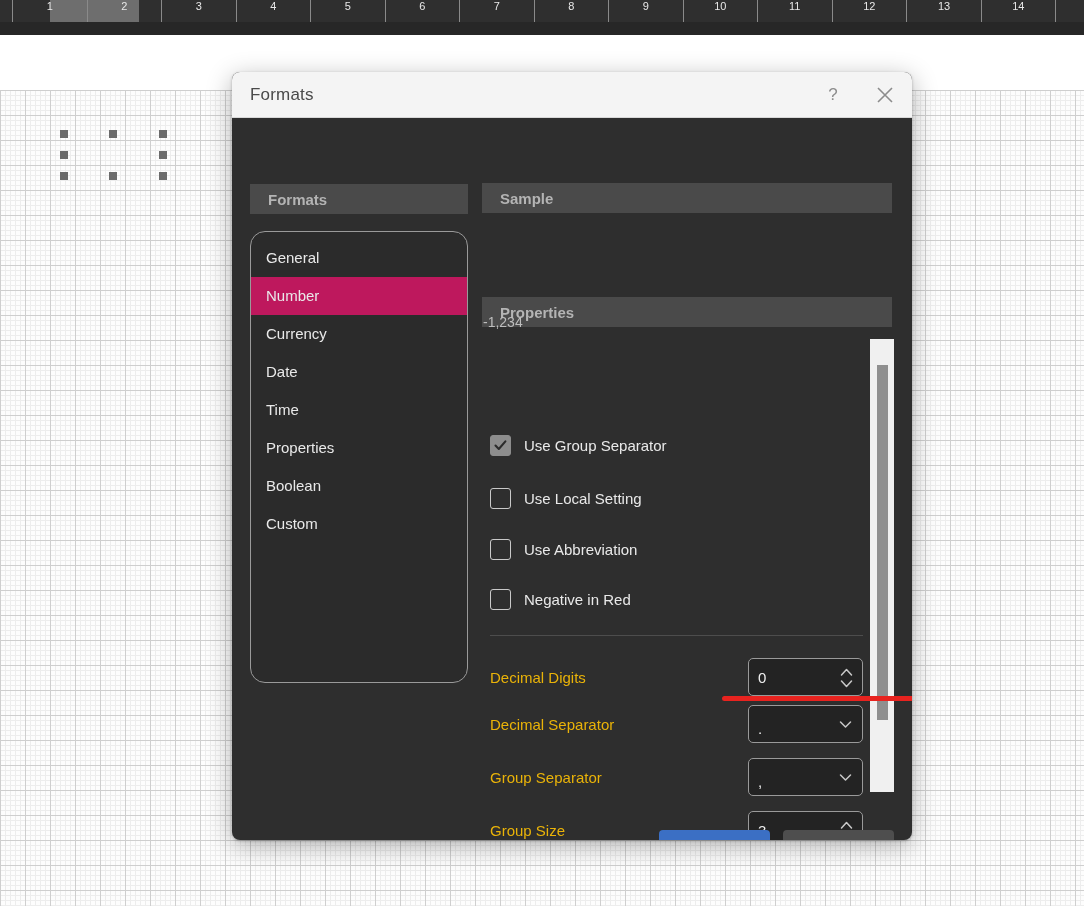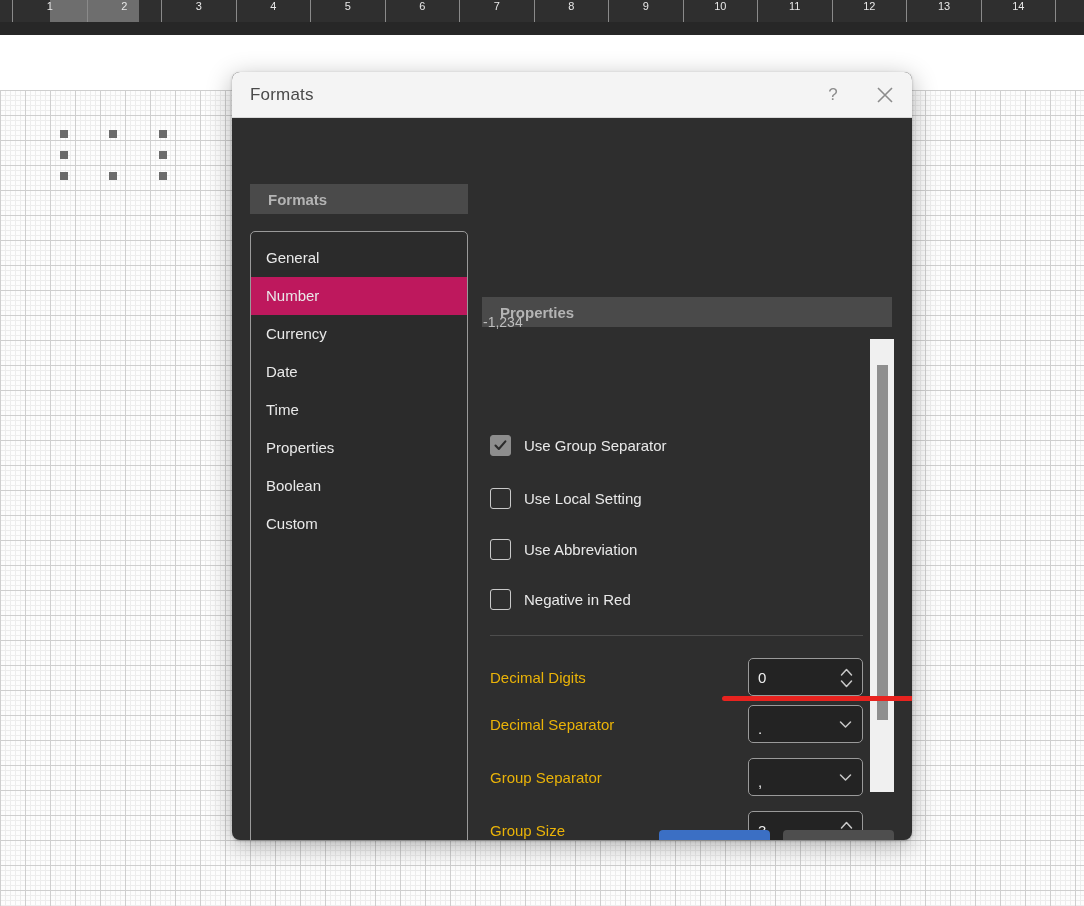--- a/index.html
+++ b/index.html
@@ -100,24 +100,24 @@
   }
   .panel-head span {
     margin-left: 18px; font-size: 15px; font-weight: bold; color: #b4b4b4;
   }
   #formats-head { left: 18px; top: 66px; width: 218px; }
   #sample-head  { left: 250px; top: 65px; width: 410px; }
   #props-head   { left: 250px; top: 179px; width: 410px; }
 
   
   .formats-list {
-    position: absolute; left: 18px; top: 113px; width: 218px; height: 630px;
+    position: absolute; left: 18px; top: 113px; width: 218px; height: 452px;
     background: #2b2b2b;
     border: 1px solid #9a9a9a;
-    border-radius: 5px;
+    border-radius: 15px;
     overflow: hidden;
     padding-top: 7px;
   }
   .fmt-item {
     height: 38px; line-height: 38px;
     padding-left: 15px;
     font-size: 15px; color: #e9e9e9;
     cursor: default;
   }
   .fmt-item.selected { background: #be185d; }
@@ -268,20 +268,23 @@
             </svg>
         </div>
       </div>
     </div>
 
     <div class="dlg-body">
 
       <div class="panel-head" id="formats-head">
         <span>Formats</span>
       </div>
+      <div class="panel-head" id="sample-head">
+        <span>Sample</span>
+      </div>
       <div class="panel-head" id="props-head">
         <span>Properties</span>
       </div>
 
       <div class="sample-value">-1,234</div>
 
       <div class="formats-list" id="formats-list">
           <div class="fmt-item"><span>General</span></div>
           <div class="fmt-item selected"><span>Number</span></div>
           <div class="fmt-item"><span>Currency</span></div>

